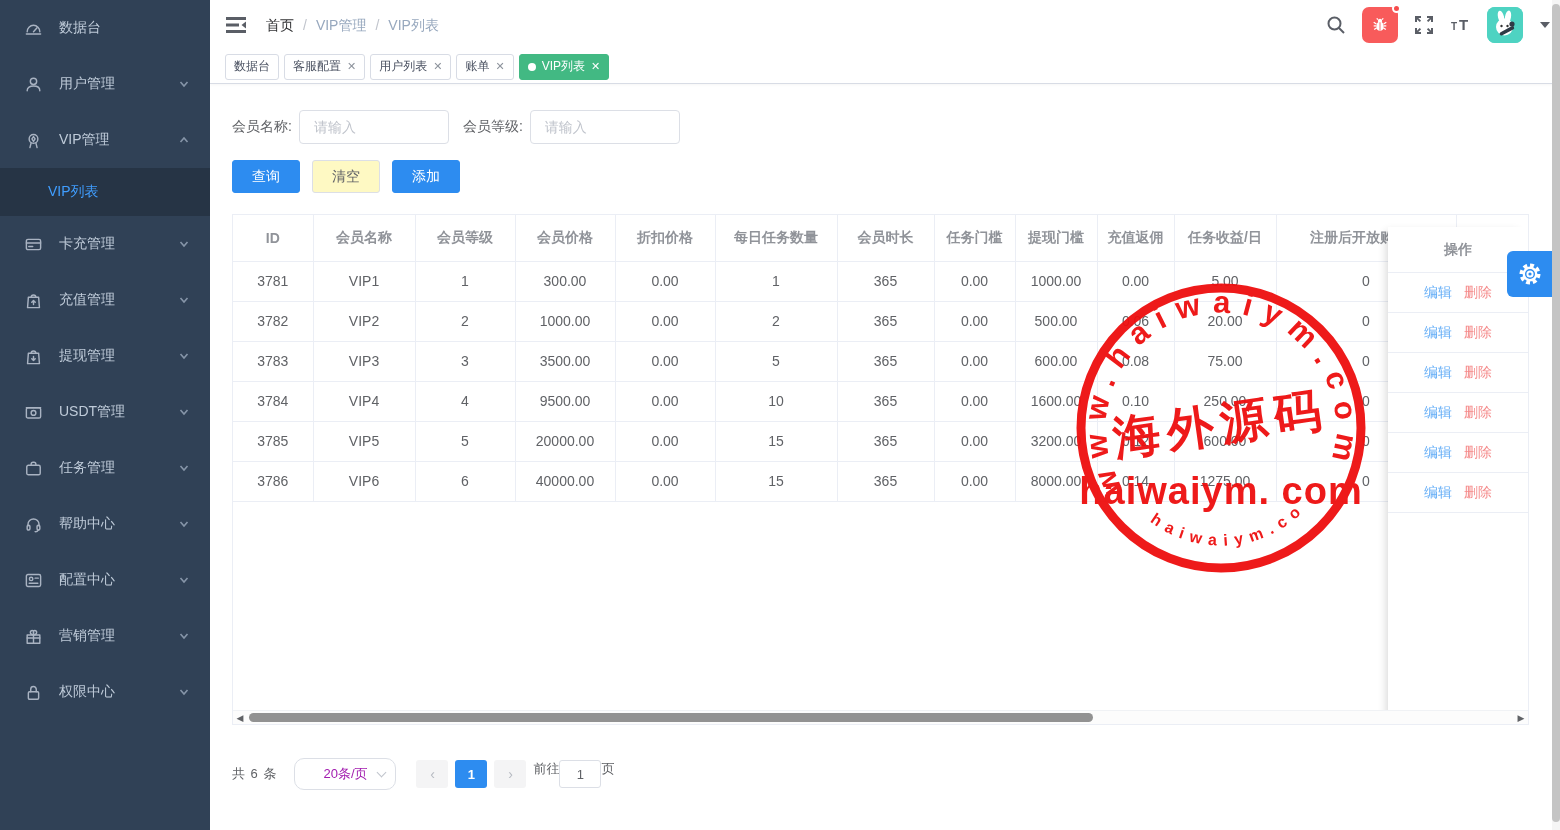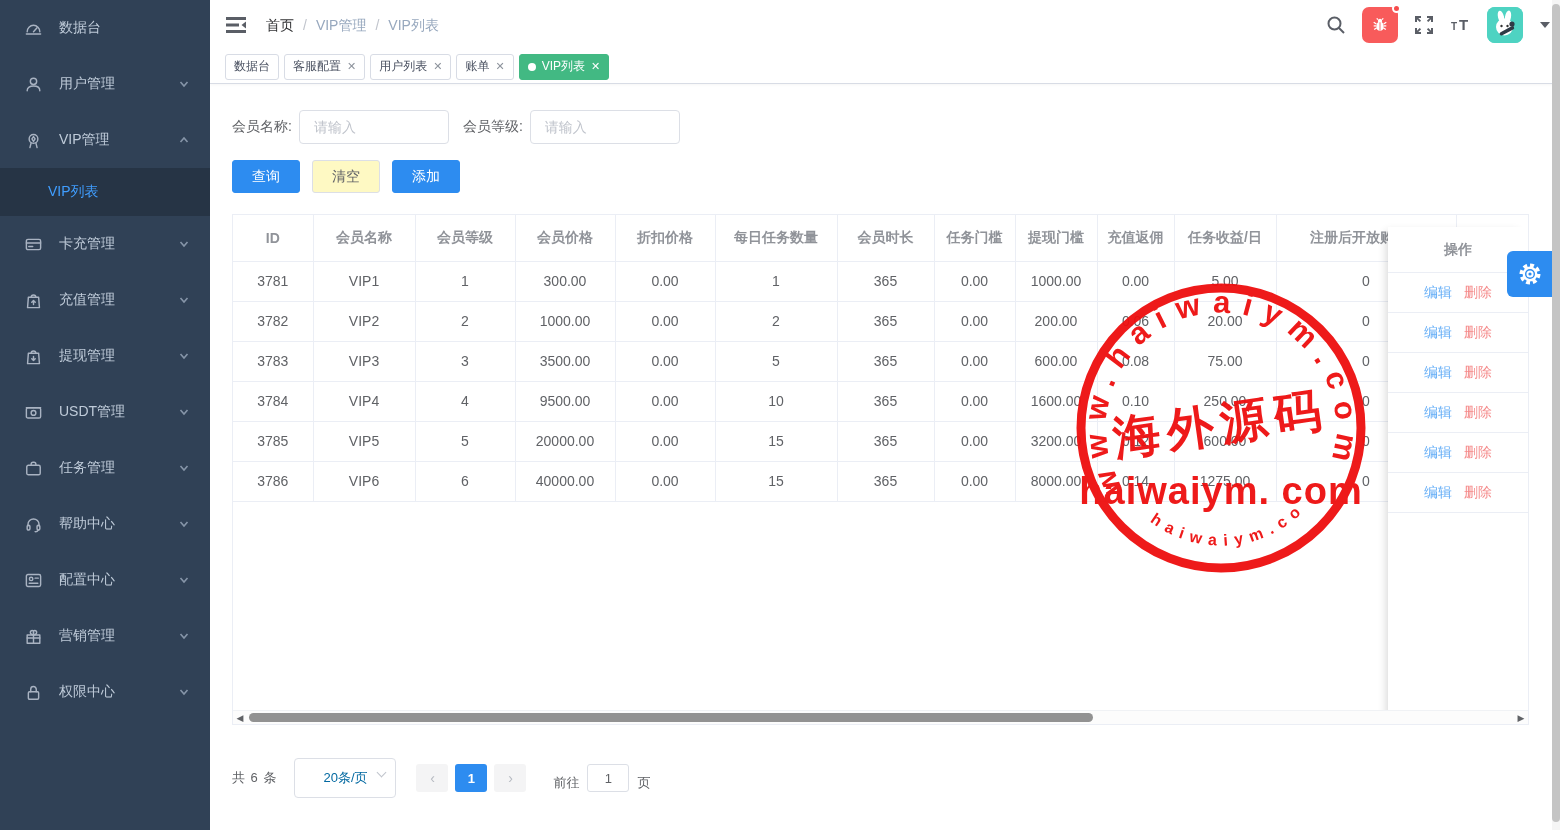--- a/index.html
+++ b/index.html
@@ -77,29 +77,29 @@
   .lnk-del { color:var(--delete-link,#f58989); cursor:pointer; }
 
   .hscroll { position:absolute; left:0; right:0; bottom:0; height:14px; background:#fcfcfc; border-top:1px solid #f0f2f5; z-index:4; }
   .hscroll .thumb { position:absolute; left:16px; top:2px; width:844px; height:9px; background:#929292; border-radius:5px; cursor:pointer; }
   .hs-arrow { position:absolute; top:2px; width:10px; height:10px; color:#606266; font-size:9px; line-height:10px; text-align:center; cursor:pointer; }
   .hs-arrow.left { left:2px; } .hs-arrow.right { right:2px; }
 
   
   .pagination { margin-top:33px; display:flex; align-items:center; font-size:13px; color:#606266; }
   .pg-total { margin-right:17px; letter-spacing:1px; }
-  .pg-select { position:relative; width:102px; height:40px; border:1px solid #dcdfe6; border-radius:4px;
-    display:flex; align-items:center; justify-content:center; color:#0369a1; cursor:pointer; margin-right:20px; }
+  .pg-select { position:relative; width:102px; height:32px; border:1px solid #dcdfe6; border-radius:10px;
+    display:flex; align-items:center; justify-content:center; color:#a21caf; cursor:pointer; margin-right:20px; }
   .pg-select .sel-caret { position:absolute; right:10px; top:10px; width:7px; height:7px;
     border-right:1.6px solid #c0c4cc; border-bottom:1.6px solid #c0c4cc; transform:rotate(45deg); }
   .pg-btn { width:32px; height:28px; border-radius:3px; background:#f4f4f5; color:#b6bac1;
     display:flex; align-items:center; justify-content:center; font-size:14px; cursor:pointer; margin-right:7px; }
   .pg-page { width:32px; height:28px; border-radius:3px; background:var(--accent,#2d8cf0); color:#fff; font-weight:700;
     display:flex; align-items:center; justify-content:center; cursor:pointer; margin-right:7px; }
-  .pg-goto { margin-left:20px; display:flex; align-items:flex-end; gap:8px; }
+  .pg-goto { display:flex; align-items:flex-start; }
   .pg-goto input { width:42px; height:28px; border:1px solid #dcdfe6; border-radius:3px; text-align:center;
     font-size:13px; color:#606266; outline:none; }
 
   
   .gear-btn { position:absolute; left:1507px; top:251px; width:46px; height:46px; background:var(--accent,#2d8cf0);
     border-radius:6px 0 0 6px; display:flex; align-items:center; justify-content:center; z-index:40; cursor:pointer; }
 
   
   .vscroll { position:absolute; right:0; top:0; width:8px; height:830px; background:#f5f5f5; z-index:60; }
   .vscroll .vthumb { position:absolute; left:0; top:4px; width:8px; height:818px; background:#c4c4c4; border-radius:4px; cursor:pointer; }
@@ -454,21 +454,21 @@
             </tr>
             <tr>
               <td>3782</td>
               <td>VIP2</td>
               <td>2</td>
               <td>1000.00</td>
               <td>0.00</td>
               <td>2</td>
               <td>365</td>
               <td>0.00</td>
-              <td>200.00</td>
+              <td>500.00</td>
               <td>0.06</td>
               <td>20.00</td>
               <td>0</td>
             </tr>
             <tr>
               <td>3783</td>
               <td>VIP3</td>
               <td>3</td>
               <td>3500.00</td>
               <td>0.00</td>

